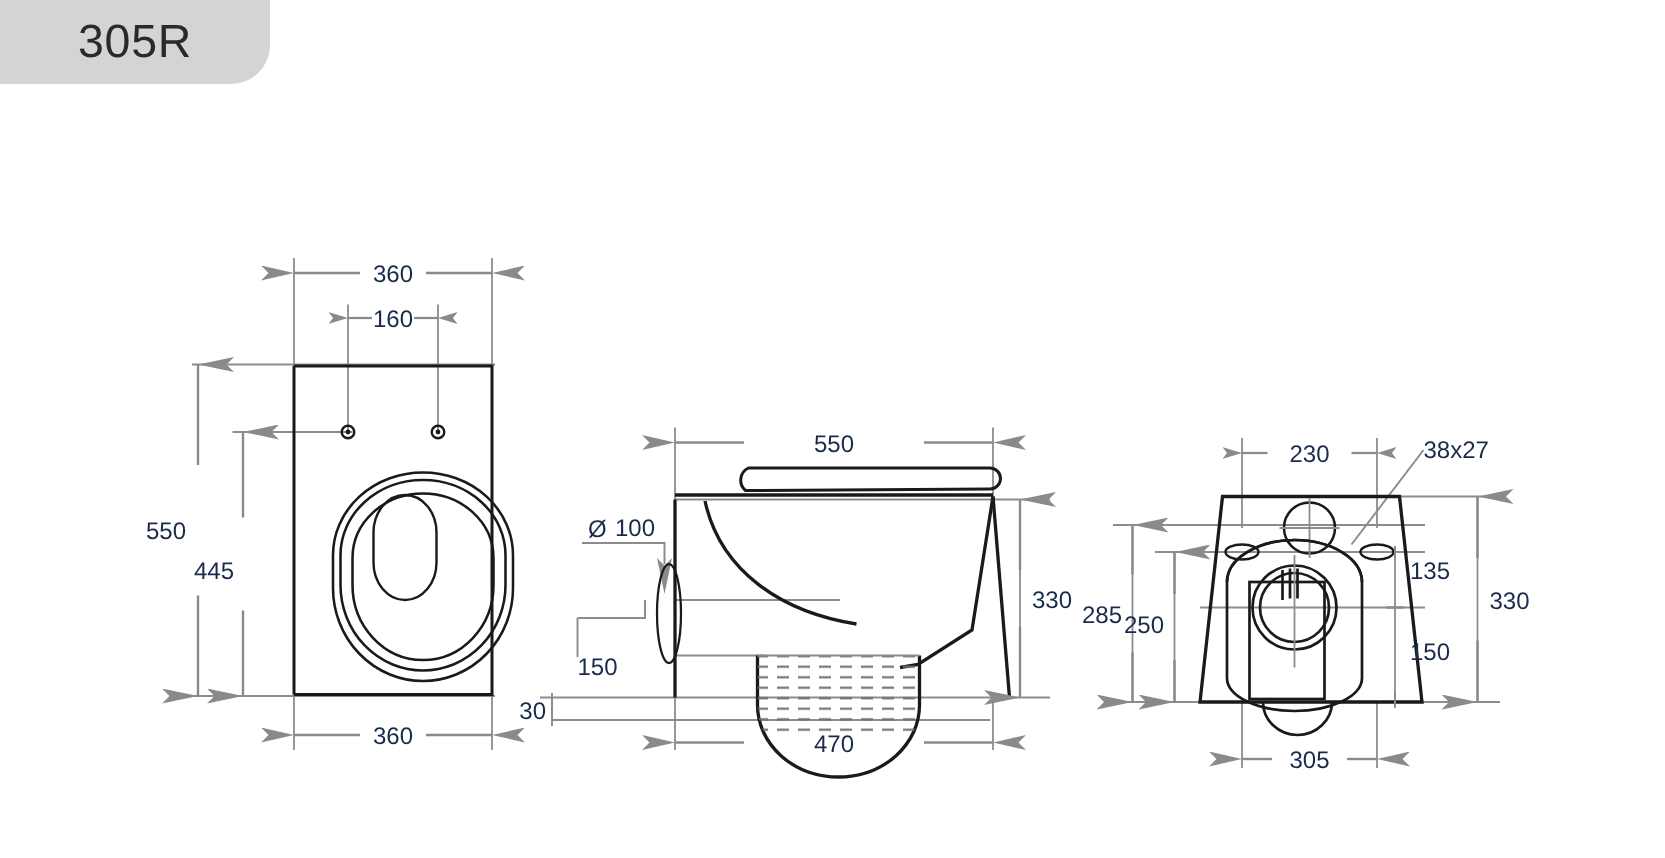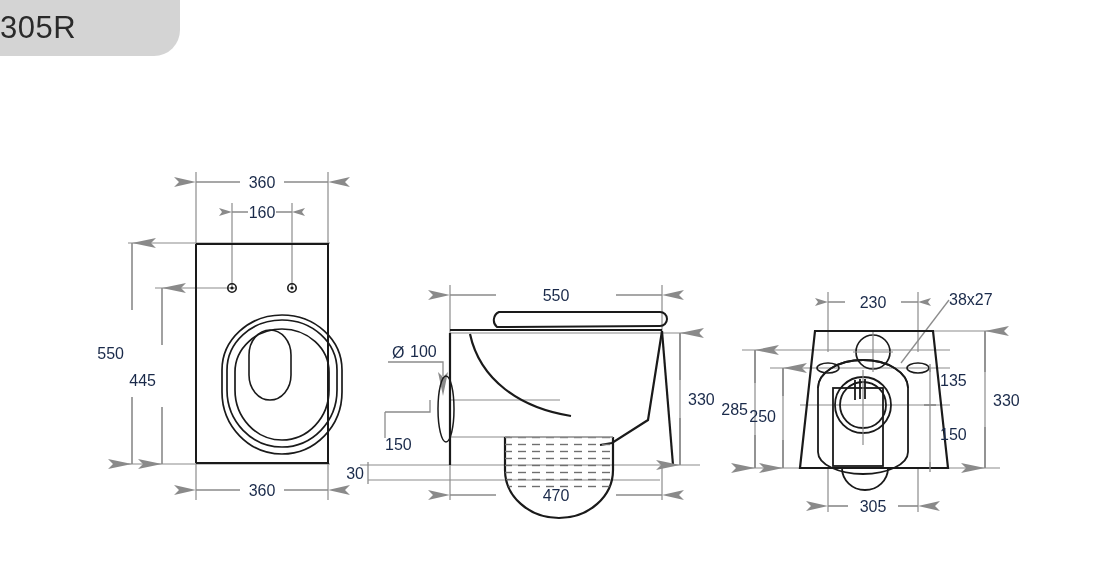--- a/index.html
+++ b/index.html
@@ -23,20 +23,21 @@
   .badge {
     position: absolute;
     left: 0;
     top: 0;
     width: 180px;
     height: 56px;
     background: #d4d4d4;
     border-bottom-right-radius: 26px;
     display: flex;
     align-items: center;
+    justify-content: center;
   }
   .badge-label {
     font-size: 31px;
     color: #2a2a2a;
     font-family: "Liberation Sans", sans-serif;
     letter-spacing: 0.5px;
   }
   svg.drawing {
     position: absolute;
     left: 0;

